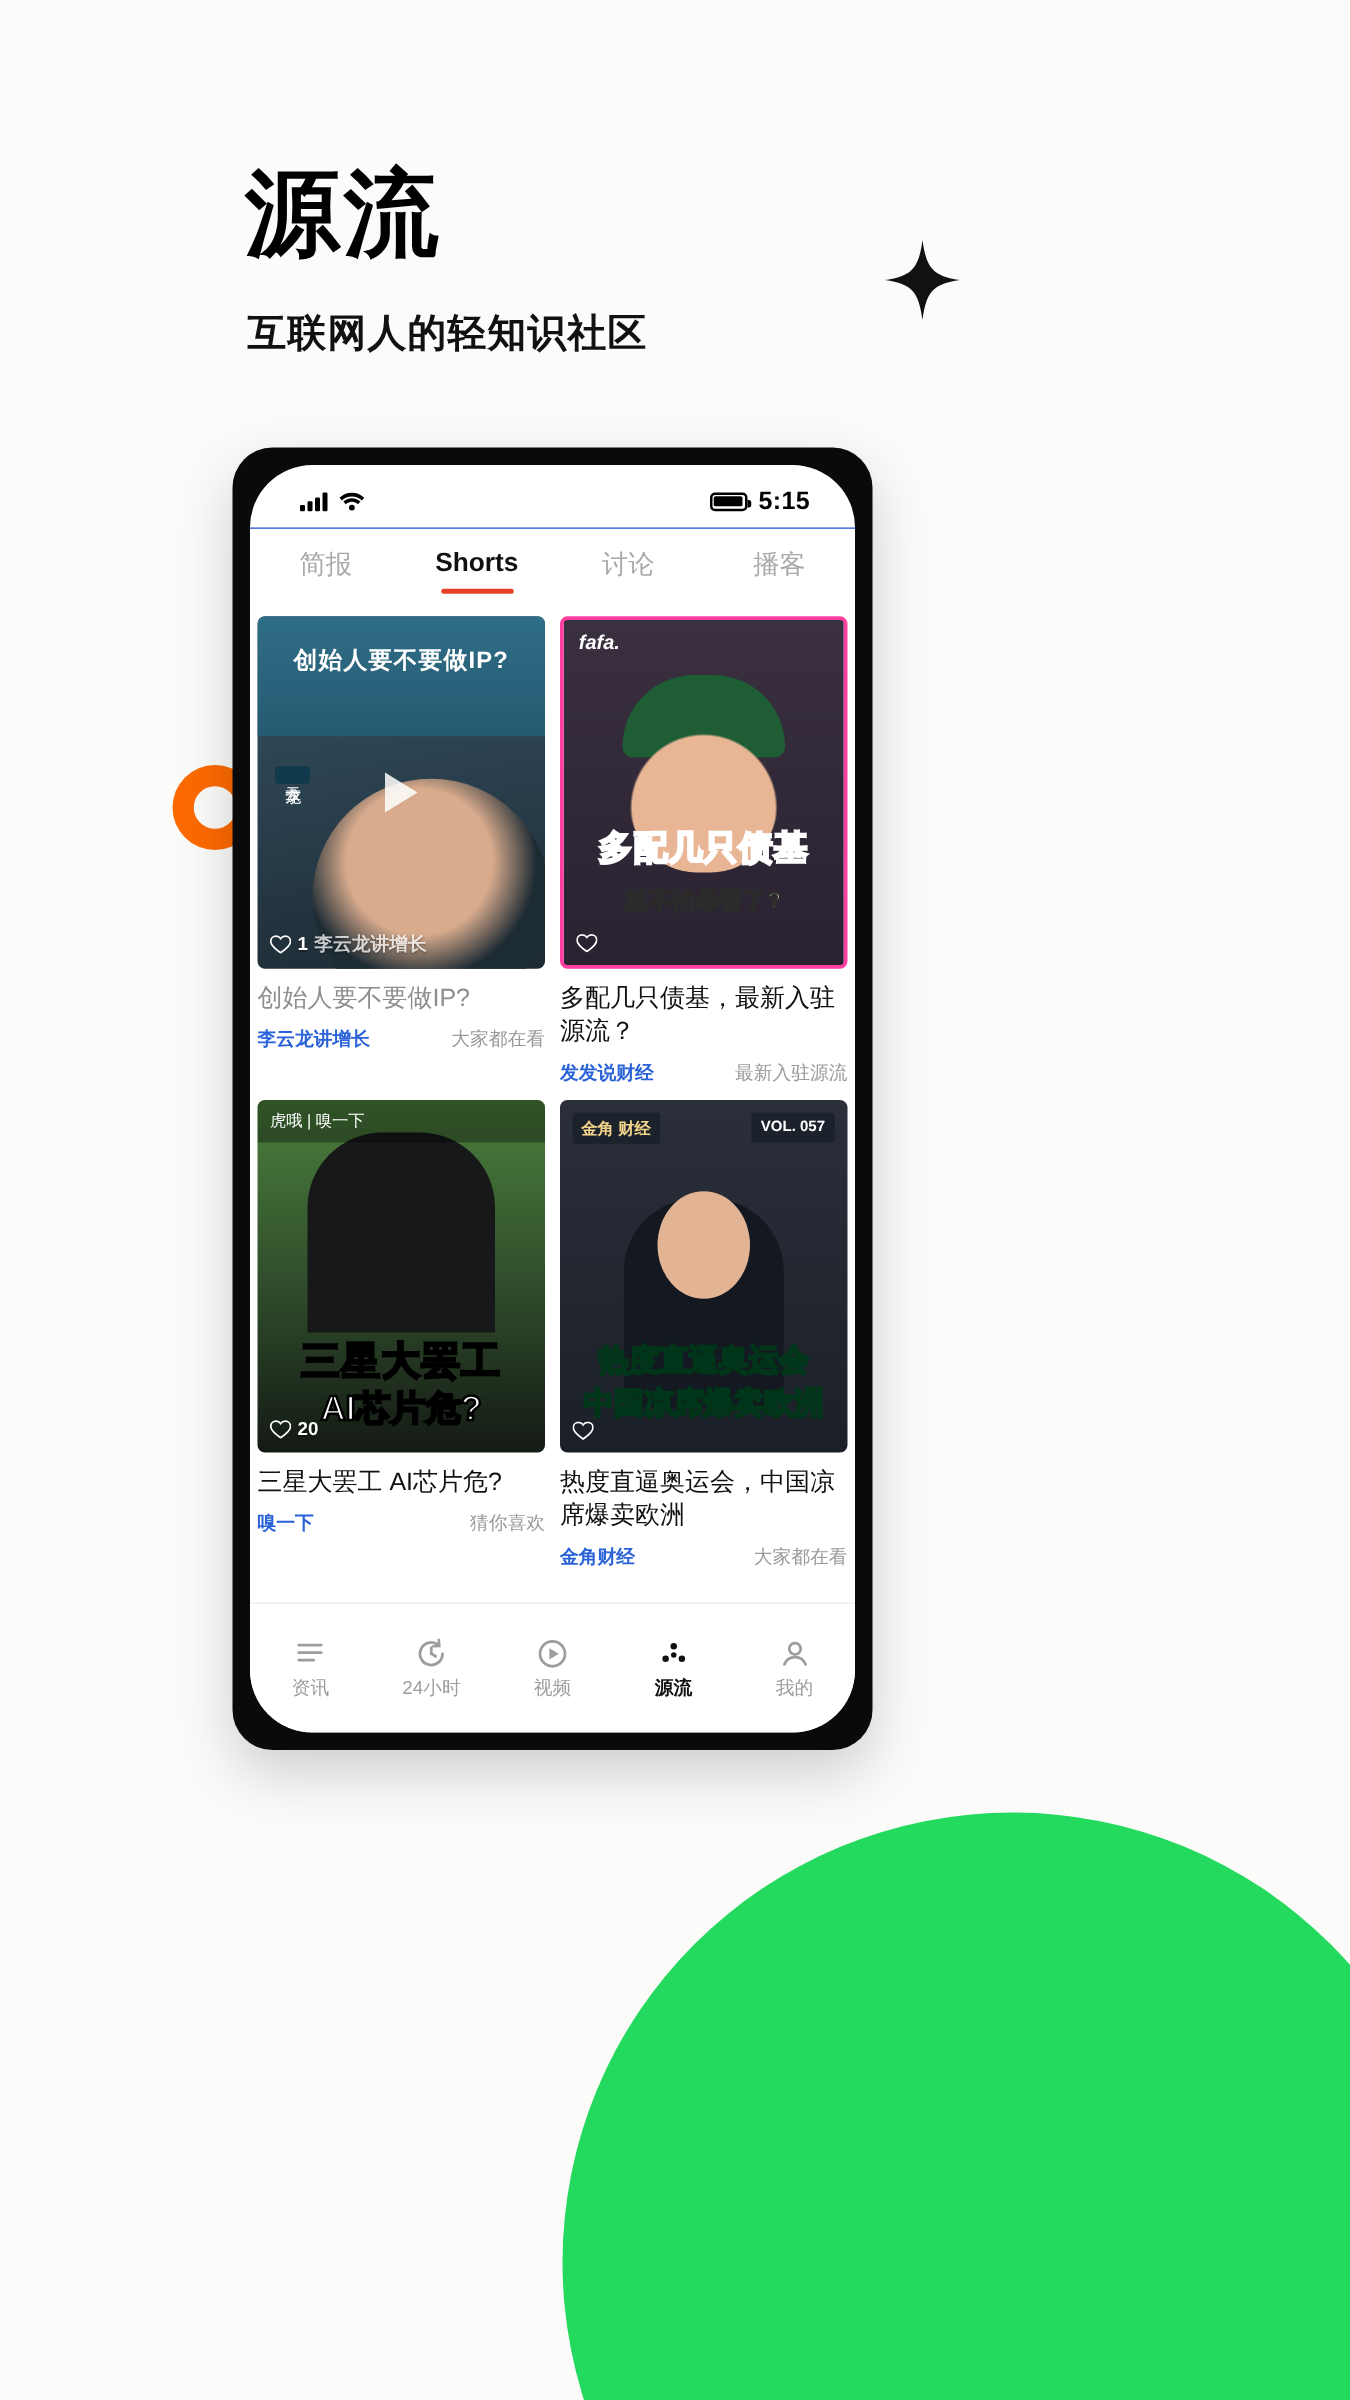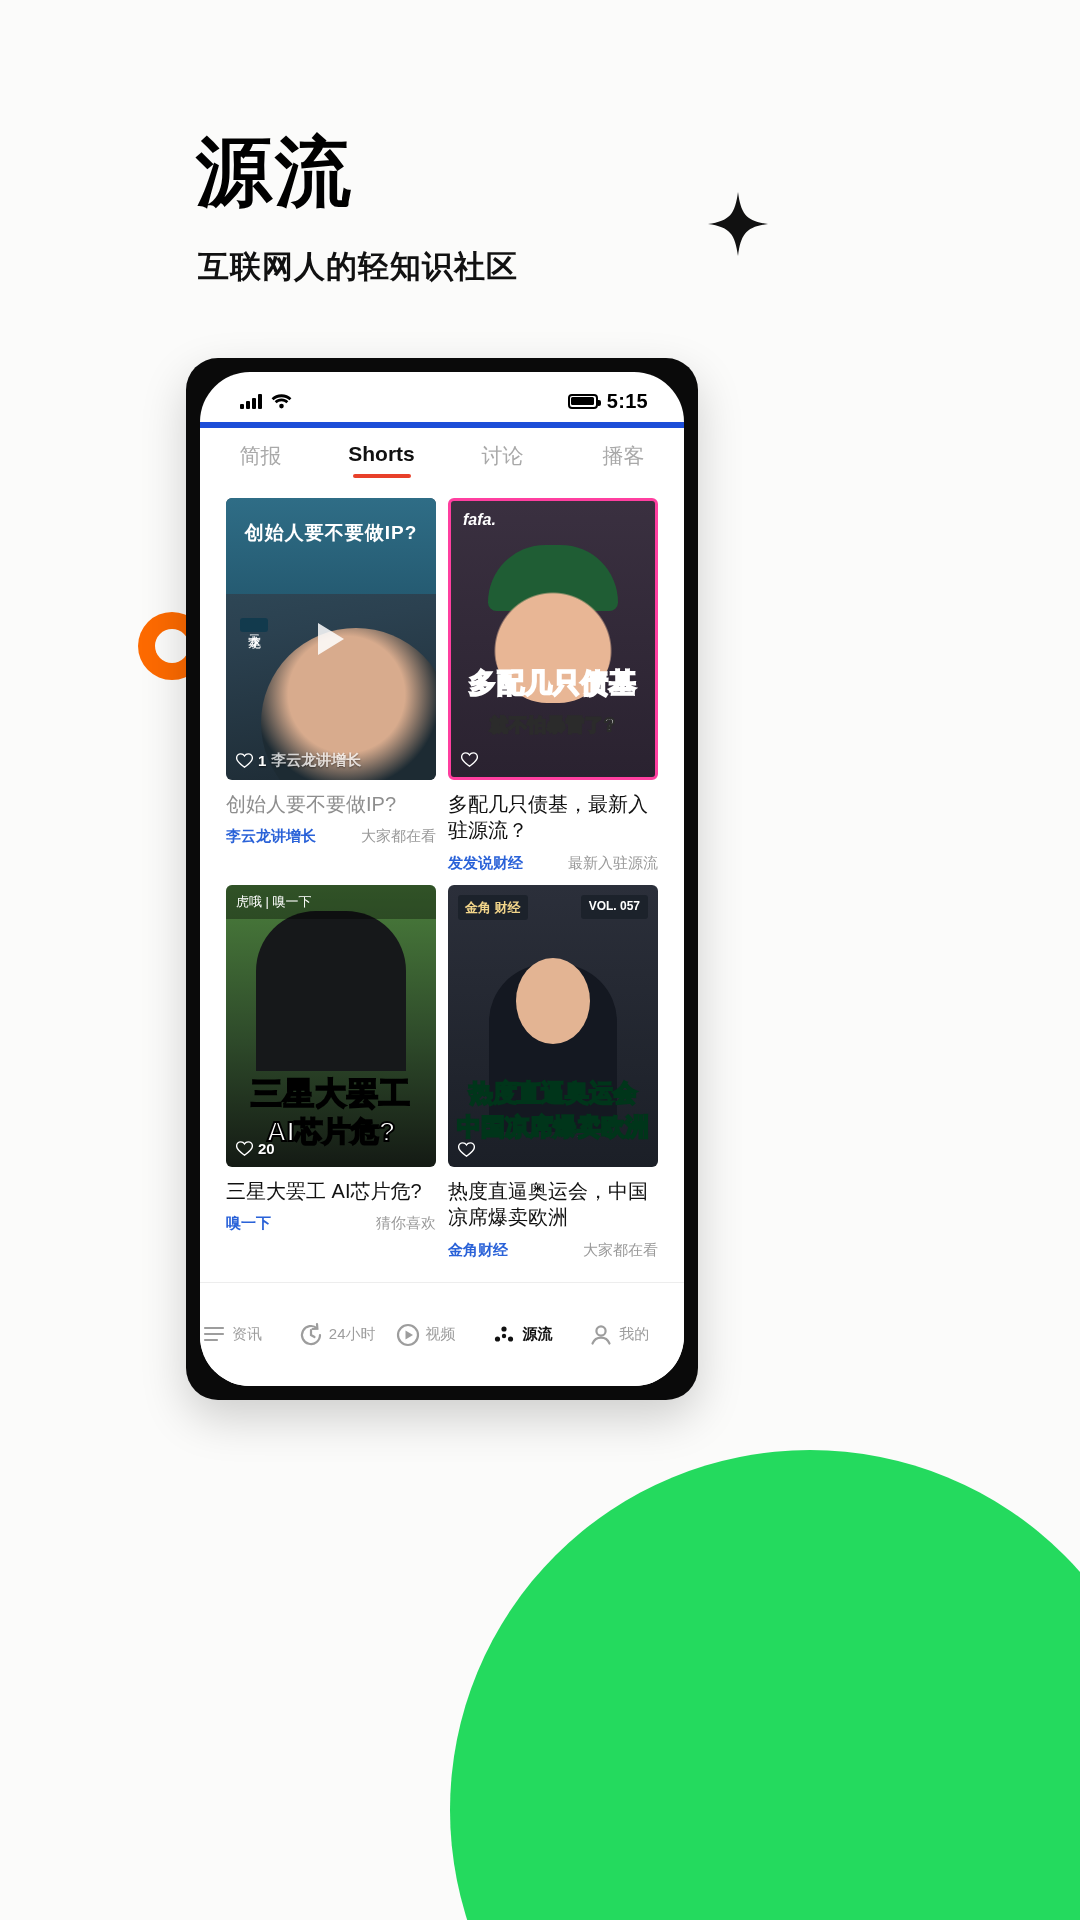--- a/index.html
+++ b/index.html
@@ -83,35 +83,35 @@
   }
   .topnav .tab { font-size: 25px; color: #adadad; font-weight: 500; }
   .topnav .tab.active { color: #0b0b0b; font-weight: 700; }
   .search-btn {
     position: absolute; right: 24px; top: 50%; transform: translateY(-50%);
     width: 34px; height: 30px;
   }
 
   
   .cats {
-    display: flex; align-items: flex-start; gap: 0;
-    border-top: 6px solid #1d4ed8; padding: 14px 0 6px;
+    display: flex; align-items: center; gap: 0;
+    border-top: 1px solid #1d4ed8; padding: 14px 0 6px;
   }
   .cats .cat {
     flex: 1; text-align: center; font-size: 21px; color: #a9a9a9; font-weight: 500;
     position: relative; padding-bottom: 12px;
   }
   .cats .cat.active { color: #111; font-weight: 700; }
   .cats .cat.active::after {
     content: ""; position: absolute; left: 50%; transform: translateX(-50%);
     bottom: 0; width: 58px; height: 4px; background: #e8402a; border-radius: 2px;
   }
 
   
-  .feed { padding: 10px 26px 0; display: grid; grid-template-columns: 1fr 1fr; gap: 12px; }
+  .feed { padding: 10px 6px 0; display: grid; grid-template-columns: 1fr 1fr; gap: 12px; }
   .card { display: flex; flex-direction: column; }
   .thumb {
     position: relative; width: 100%; height: 282px; border-radius: 6px; overflow: hidden;
     background: #2c3a46;
   }
   .thumb .likes {
     position: absolute; left: 10px; bottom: 10px; display: flex; align-items: center; gap: 5px;
     color: #fff; font-size: 15px; font-weight: 600; text-shadow: 0 1px 2px rgba(0,0,0,.6); z-index: 4;
   }
   .playbtn {
@@ -126,21 +126,21 @@
     margin-top: 10px; font-size: 15px;
   }
   .meta .chan { color: #2a62d8; font-weight: 600; }
   .meta .note { color: #9a9a9a; }
 
   
   .bottombar {
     position: absolute; left: 0; right: 0; bottom: 0; height: 104px; background: #fff;
     border-top: 1px solid #ededed; display: flex; align-items: center;
   }
-  .bitem { flex:1; display:flex; flex-direction:row; align-items:center; gap:4px; }
+  .bitem { flex:1; display:flex; flex-direction:column; align-items:center; gap:4px; }
   .bitem .lbl { font-size: 15px; color: #9d9d9d; }
   .bitem.active .lbl { color: #111; font-weight: 700; }
   .bicon { width: 28px; height: 28px; display:block; }
 
   
   .t1 { background: linear-gradient(170deg,#33505f 0%,#2b4150 45%,#1d2a33 100%); }
   .t1 .band {
     position:absolute; left:0; right:0; top:0; height:96px;
     background: linear-gradient(180deg,#2f6d86,#255b72);
   }

